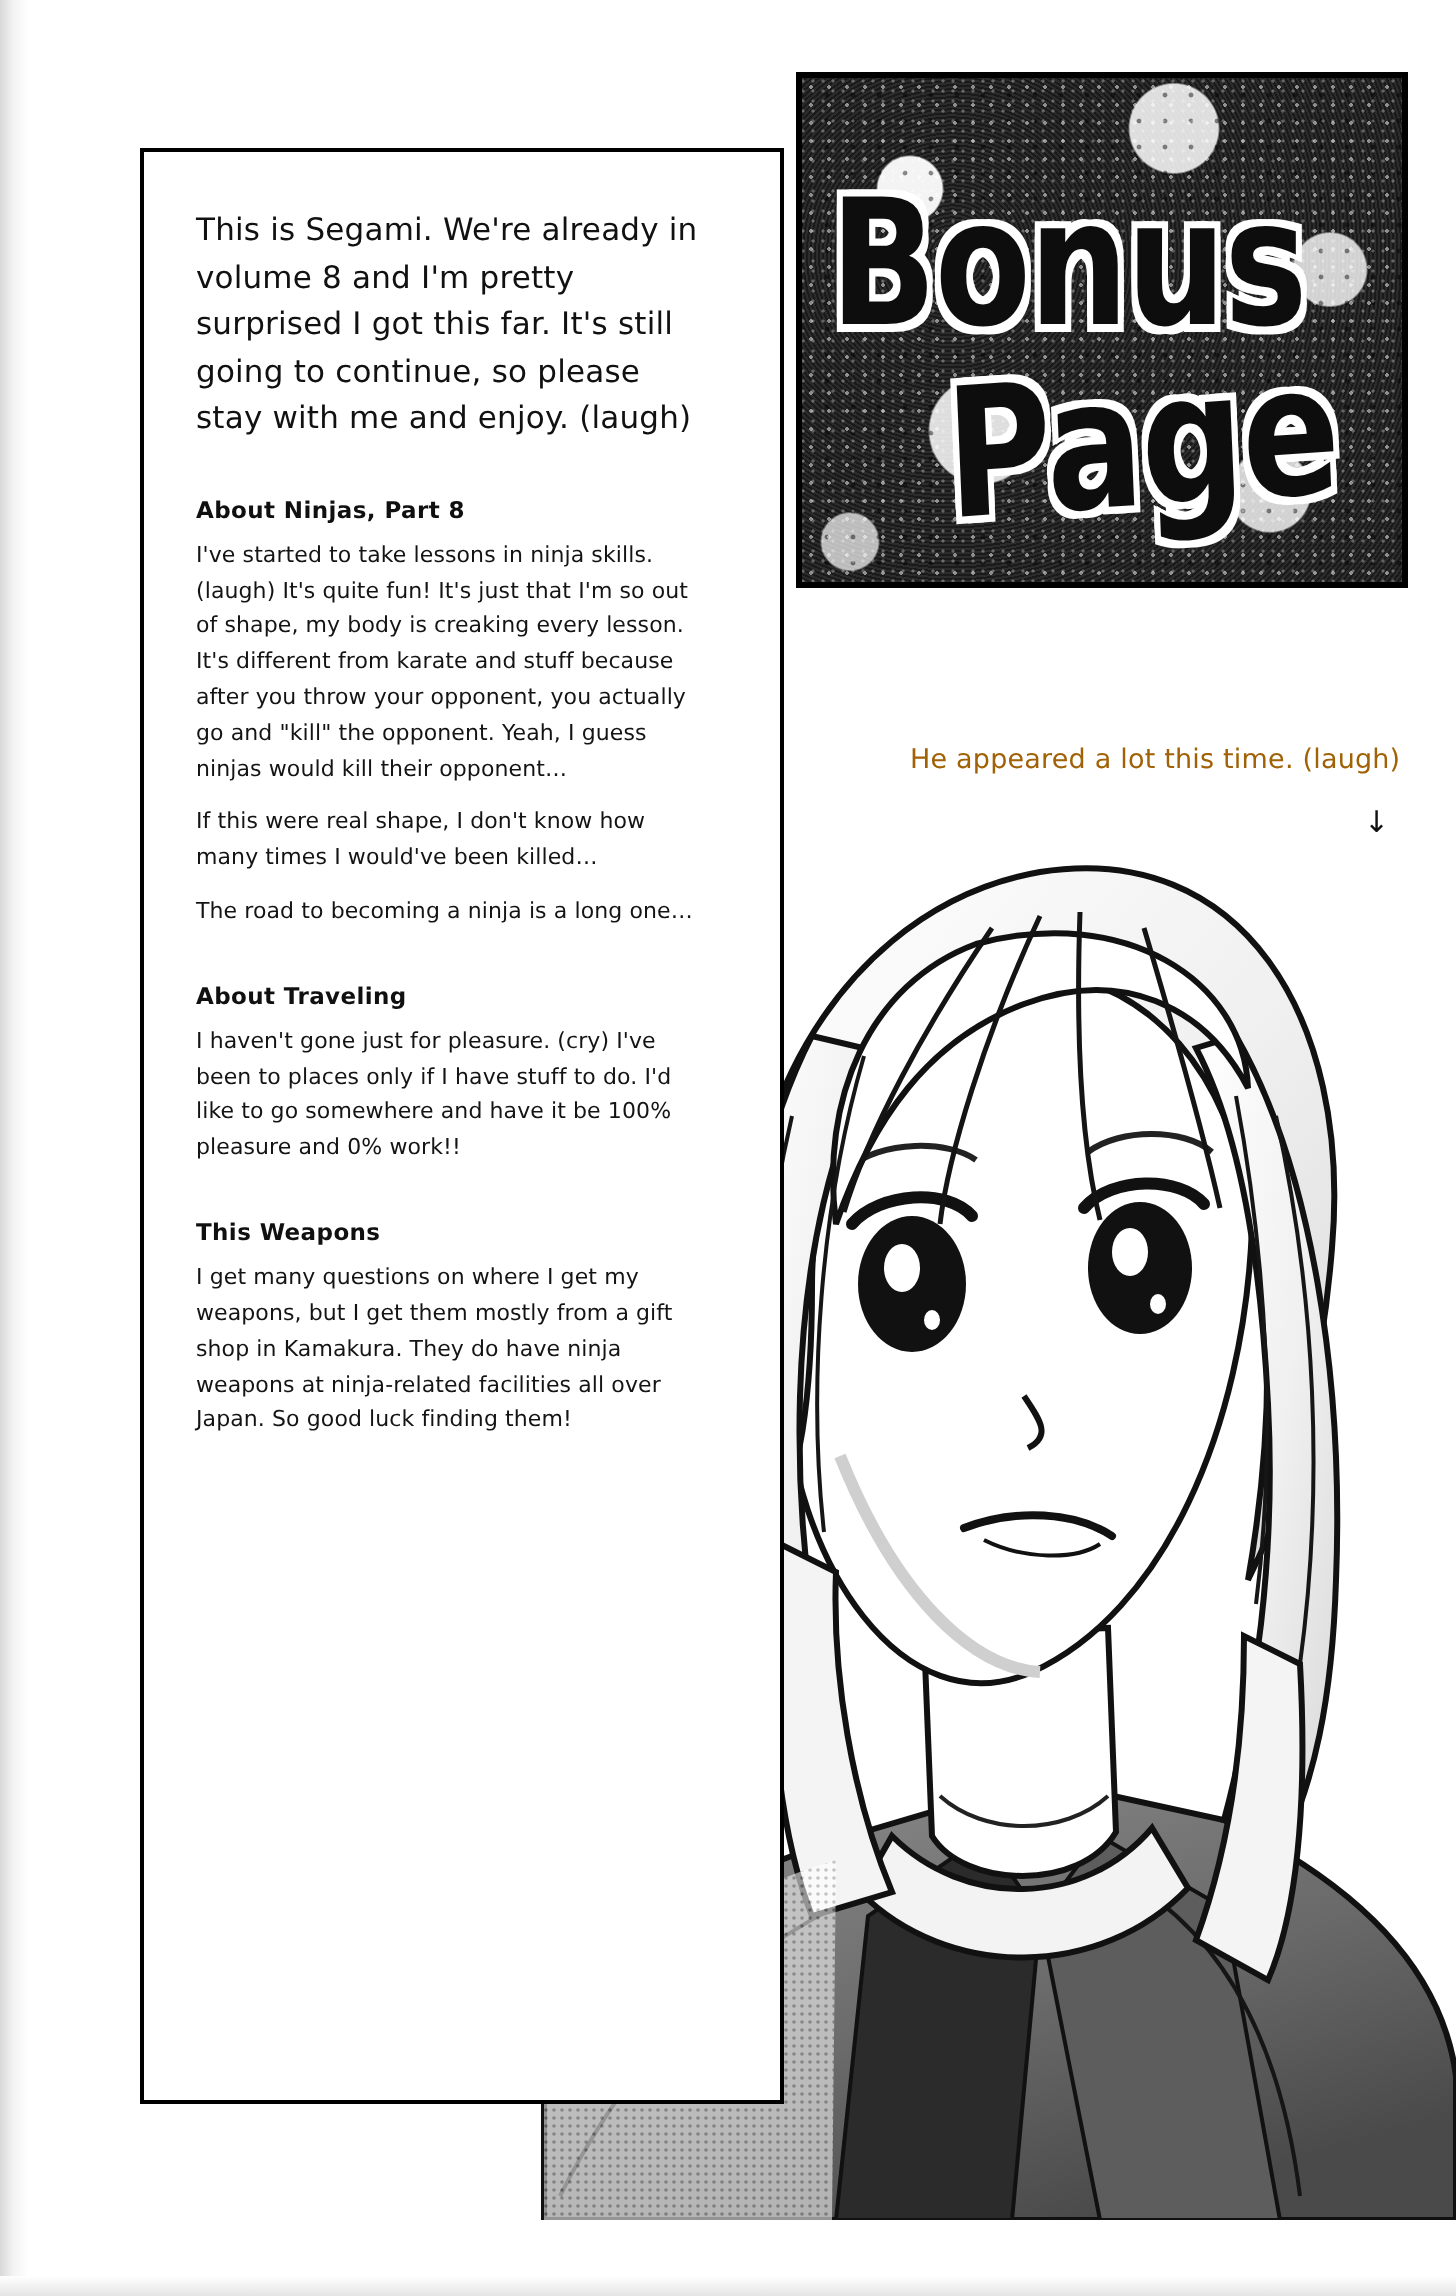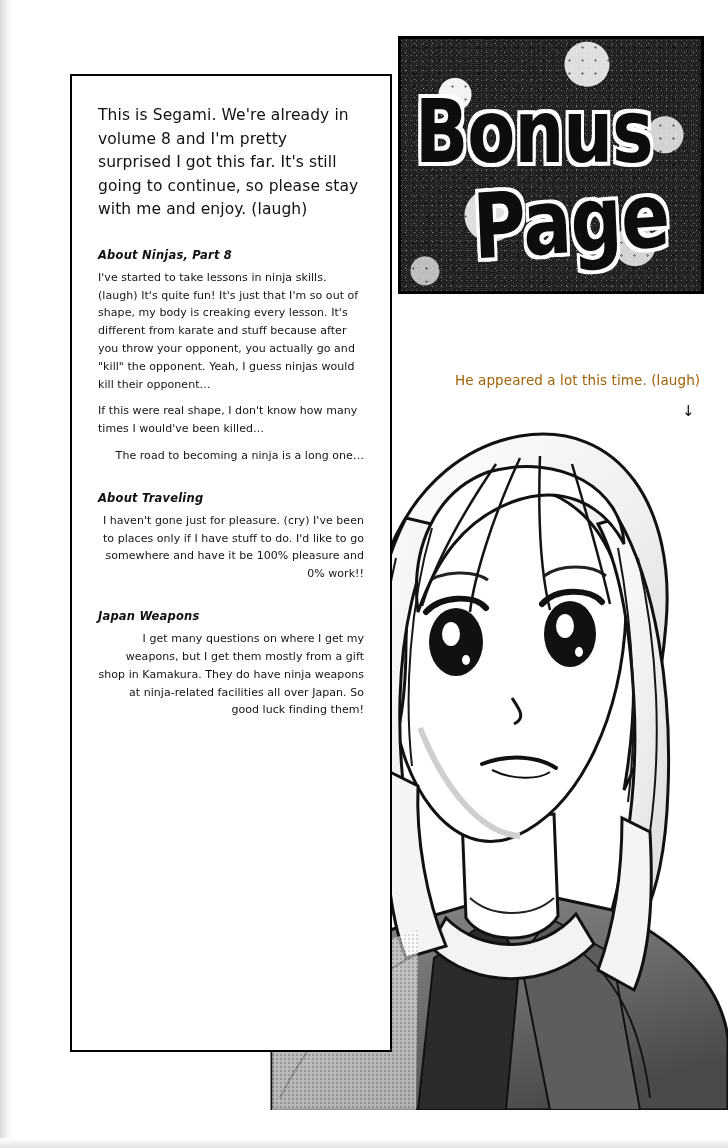--- a/index.html
+++ b/index.html
@@ -98,46 +98,45 @@
   
   .text-panel {
     position: absolute;
     left: 70px;
     top: 74px;
     width: 322px;
     height: 978px;
     border: 2px solid #000;
     background: #ffffff;
     box-sizing: border-box;
-    padding: 28px 26px 20px 26px;
+    padding: 28px 38px 20px 26px;
   }
   .intro {
     font-size: 15.5px;
     line-height: 1.52;
     letter-spacing: .1px;
     margin: 0 0 26px 0;
     color: #111;
   }
   .section { margin-bottom: 20px; }
   .section h3 {
     font-size: 11.5px;
     font-weight: bold;
     margin: 0 0 7px 0;
     letter-spacing: .2px;
     color: #101010;
-    font-style: italic;
   }
   .section p {
     font-size: 11px;
     line-height: 1.62;
     margin: 0 0 9px 0;
     color: #141414;
     letter-spacing: .05px;
   }
-  .section p:last-child { margin-bottom: 0; text-align: right; }
+  .section p:last-child { margin-bottom: 0; }
   .gap-top { margin-top: 26px; }
 
   
   .art-caption {
     position: absolute;
     left: 455px;
     top: 372px;
     font-size: 13.5px;
     color: #a16207;
     letter-spacing: .1px;
@@ -271,21 +270,21 @@
       <p>If this were real shape, I don't know how many times I would've been killed…</p>
       <p>The road to becoming a ninja is a long one…</p>
     </div>
 
     <div class="section gap-top">
       <h3>About Traveling</h3>
       <p>I haven't gone just for pleasure. (cry) I've been to places only if I have stuff to do. I'd like to go somewhere and have it be 100% pleasure and 0% work!!</p>
     </div>
 
     <div class="section gap-top">
-      <h3>Japan Weapons</h3>
+      <h3>This Weapons</h3>
       <p>I get many questions on where I get my weapons, but I get them mostly from a gift shop in Kamakura. They do have ninja weapons at ninja-related facilities all over Japan. So good luck finding them!</p>
     </div>
 
     <div class="section gap-top">
     </div>
 
   </div>
 </div>
 
 </body></html>

